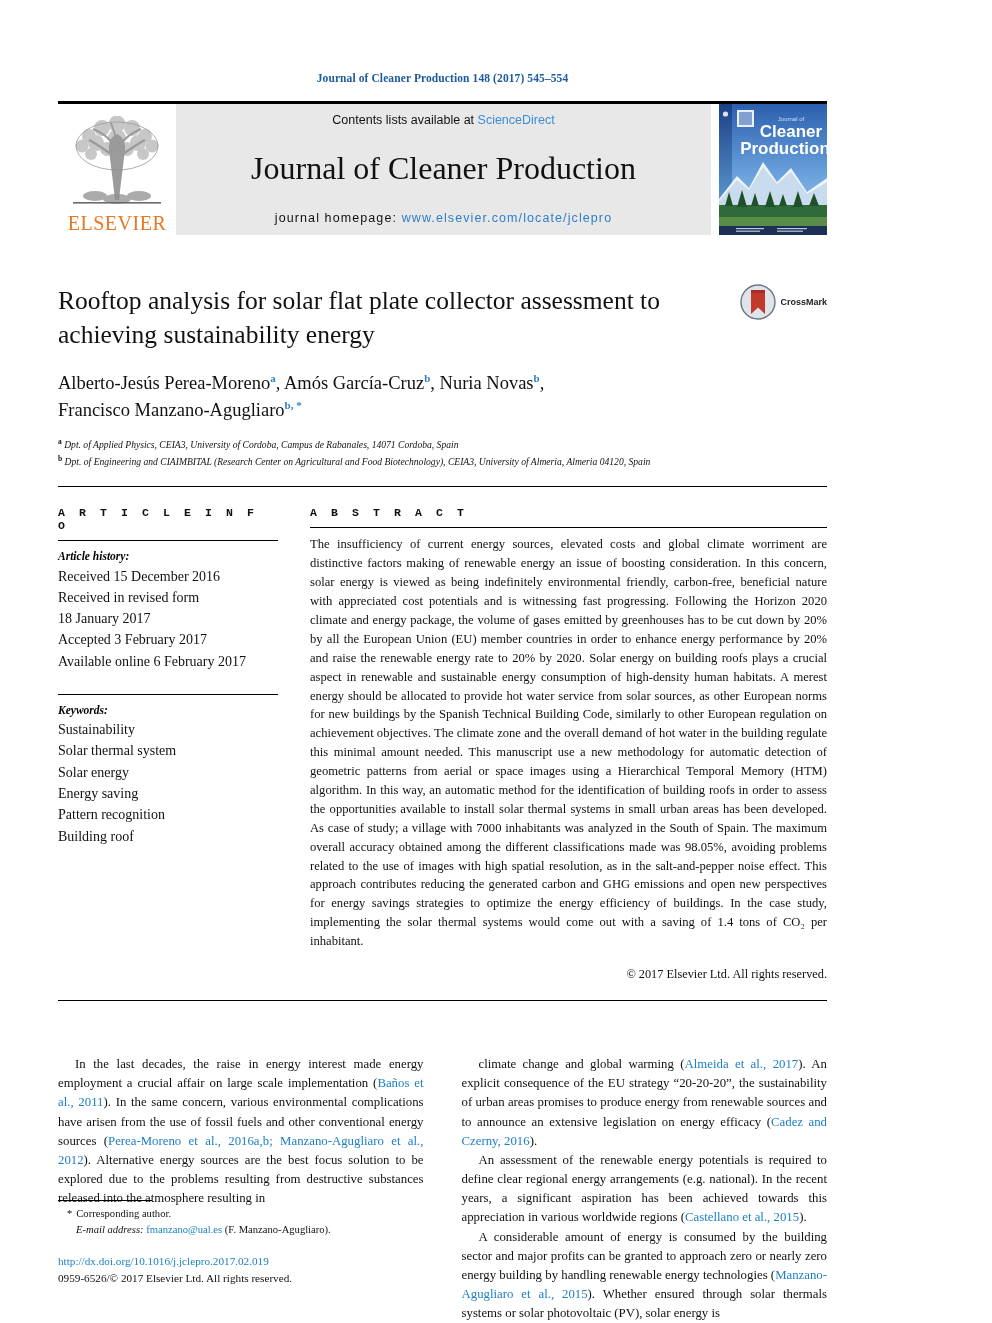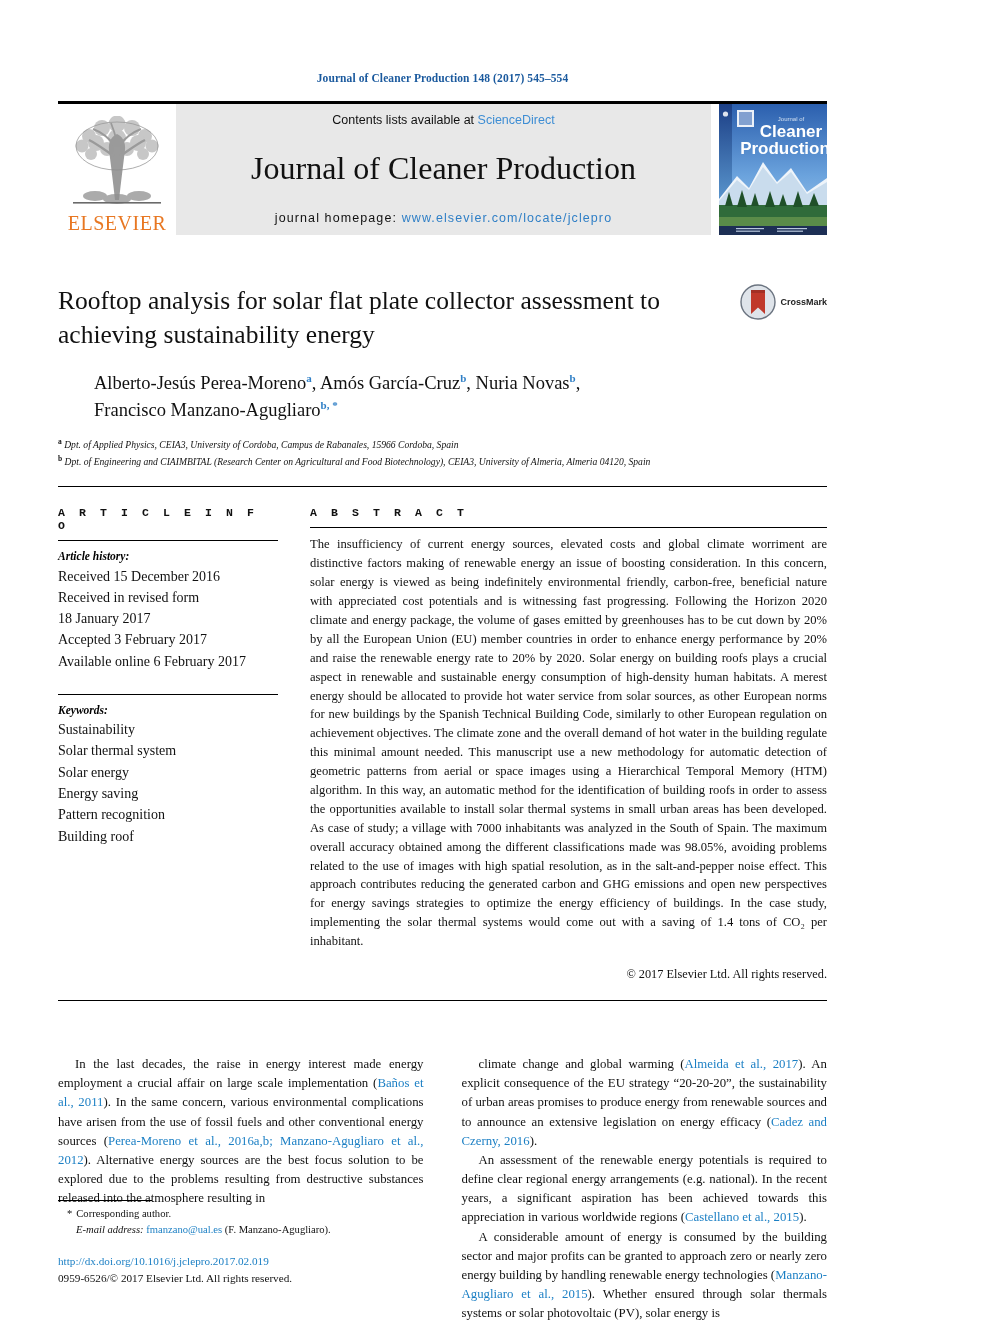--- a/index.html
+++ b/index.html
@@ -132,21 +132,20 @@
     font-size: 9px;
     font-weight: bold;
     color: #222;
   }
   .authors {
     font-family: "Liberation Serif", serif;
     font-size: 18.5px;
     line-height: 1.42;
     margin-top: 19px;
     color: #111;
-    margin-left: 36px;
   }
   .authors sup {
     color: #2f7fc6;
     font-size: 11px;
     font-weight: bold;
     vertical-align: super;
   }
   .affiliations {
     margin-top: 13px;
     font-family: "Liberation Serif", serif;
@@ -401,21 +400,21 @@
     </div>
 
     <div class="authors">
       <span>Alberto-Jesús Perea-Moreno</span><sup>a</sup>,
       <span>Amós García-Cruz</span><sup>b</sup>,
       <span>Nuria Novas</span><sup>b</sup>,<br>
       <span>Francisco Manzano-Agugliaro</span><sup>b, *</sup>
     </div>
 
     <div class="affiliations">
-      <div><sup>a</sup> <span>Dpt. of Applied Physics, CEIA3, University of Cordoba, Campus de Rabanales, 15966 Cordoba, Spain</span></div>
+      <div><sup>a</sup> <span>Dpt. of Applied Physics, CEIA3, University of Cordoba, Campus de Rabanales, 14071 Cordoba, Spain</span></div>
       <div><sup>b</sup> <span>Dpt. of Engineering and CIAIMBITAL (Research Center on Agricultural and Food Biotechnology), CEIA3, University of Almeria, Almeria 04120, Spain</span></div>
     </div>
   </div>
 
   <div class="info-rule-top"></div>
 
   <div class="info-abstract">
 
     <div class="col-info">
       <div class="sec-head">A R T I C L E   I N F O</div>

